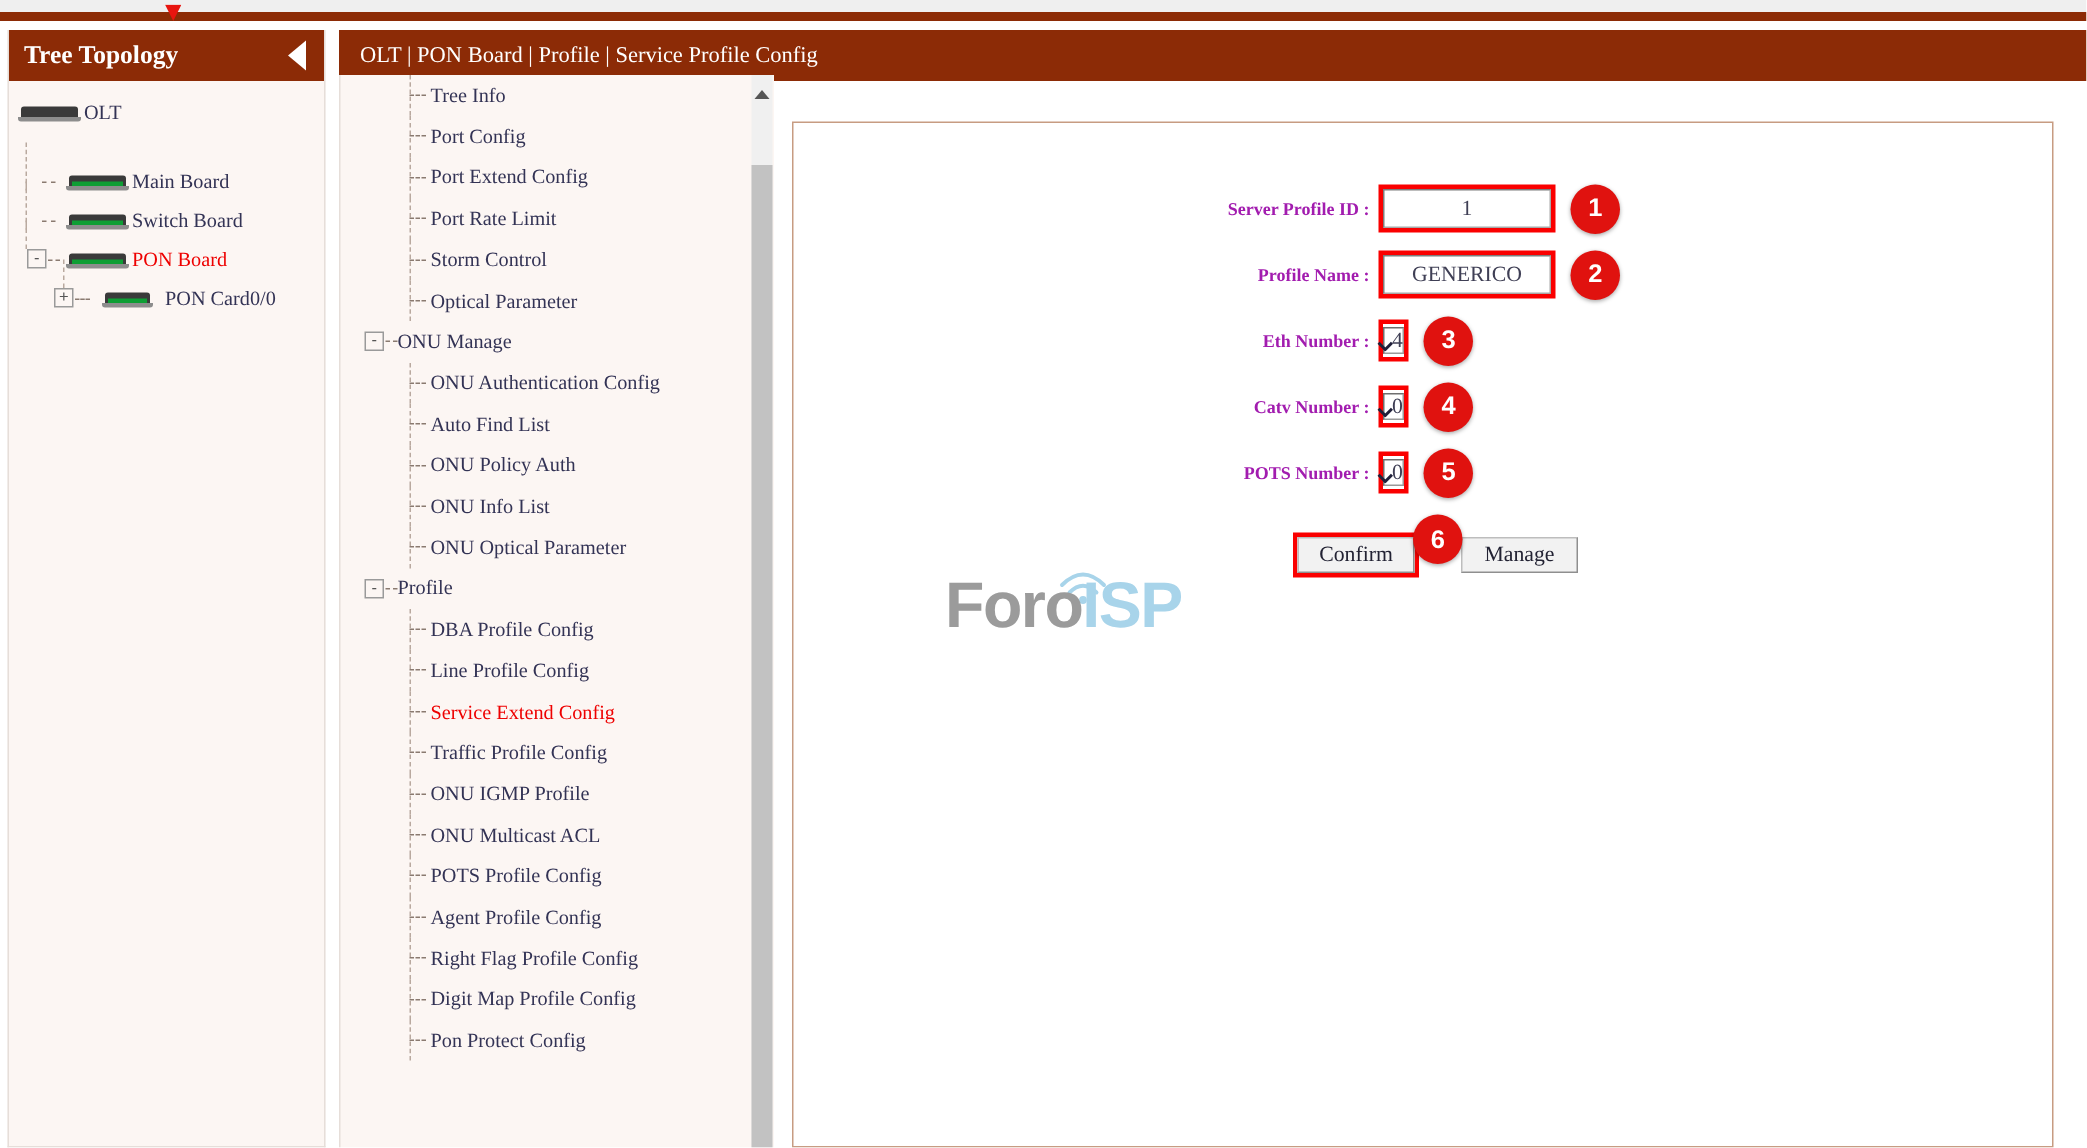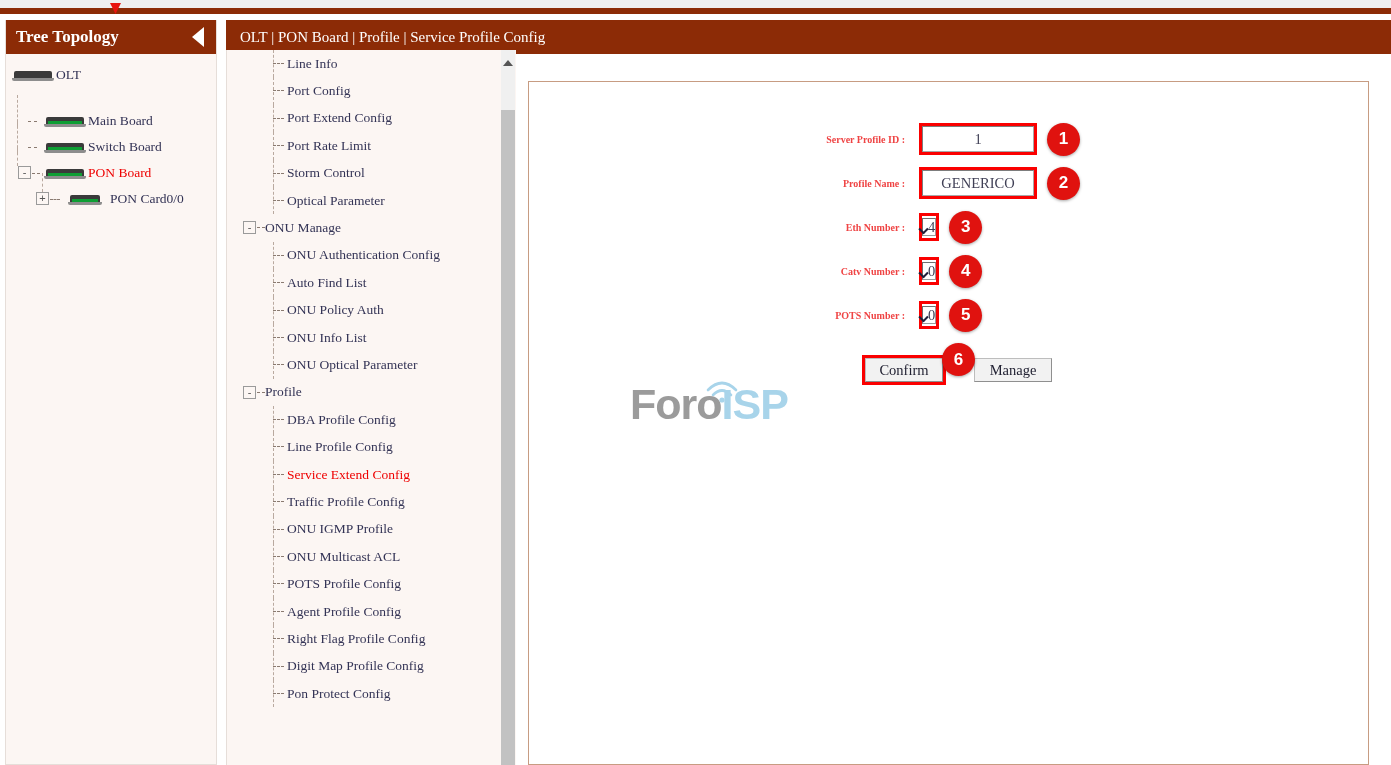--- a/index.html
+++ b/index.html
@@ -229,24 +229,24 @@
   }
   .frow {
     position: absolute;
     display: flex;
     align-items: center;
     height: 30px;
   }
   .flabel {
     width: 180px;
     text-align: right;
-    padding-right: 14px;
-    font-size: 10px;
+    padding-right: 6px;
+    font-size: 12px;
     font-weight: bold;
-    color: #ef4444;
+    color: #a21caf;
     white-space: nowrap;
   }
   .hl {
     position: relative;
     border: 3px solid #fa0000;
     padding: 0;
     display: inline-block;
     line-height: 0;
   }
   input.tf {
@@ -421,21 +421,21 @@
 
   <div class="content-header">
     <span>OLT | PON Board | Profile | Service Profile Config</span>
   </div>
 
   <div class="menu-panel">
     <div class="menu-list" id="menu-list">
         <div class="mitem child">
           <span class="mdash-v"></span>
           <span class="mdash-h"></span>
-          <span class="mlabel">Line Info</span>
+          <span class="mlabel">Tree Info</span>
         </div>
         <div class="mitem child">
           <span class="mdash-v"></span>
           <span class="mdash-h"></span>
           <span class="mlabel">Port Config</span>
         </div>
         <div class="mitem child">
           <span class="mdash-v"></span>
           <span class="mdash-h"></span>
           <span class="mlabel">Port Extend Config</span>

